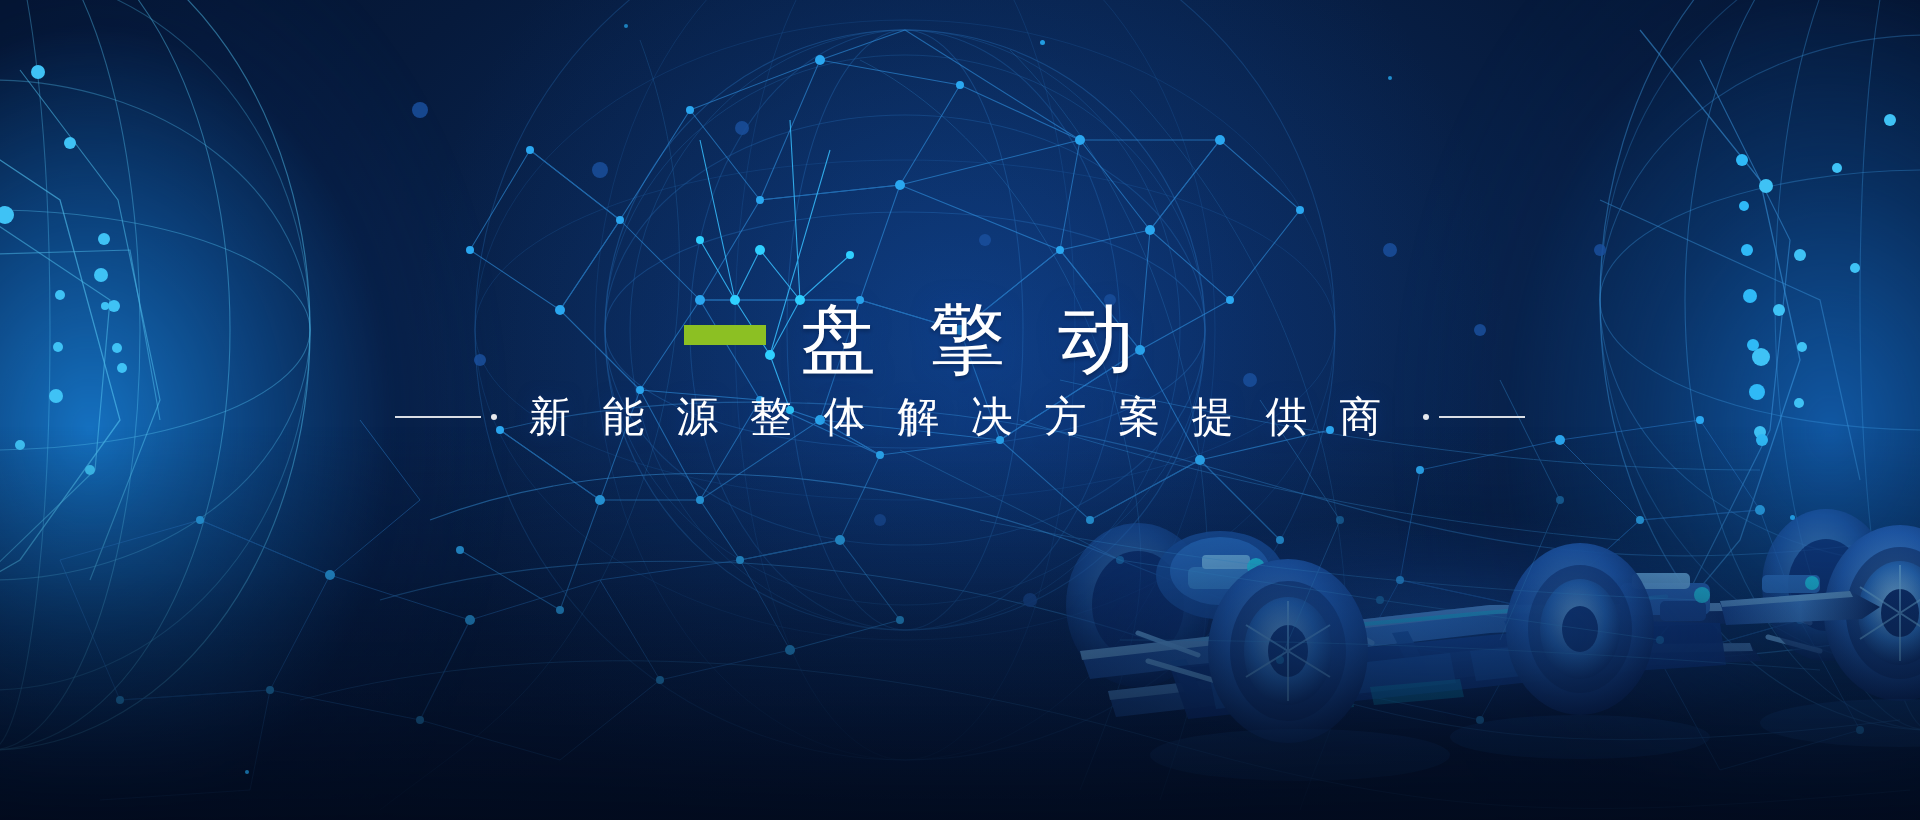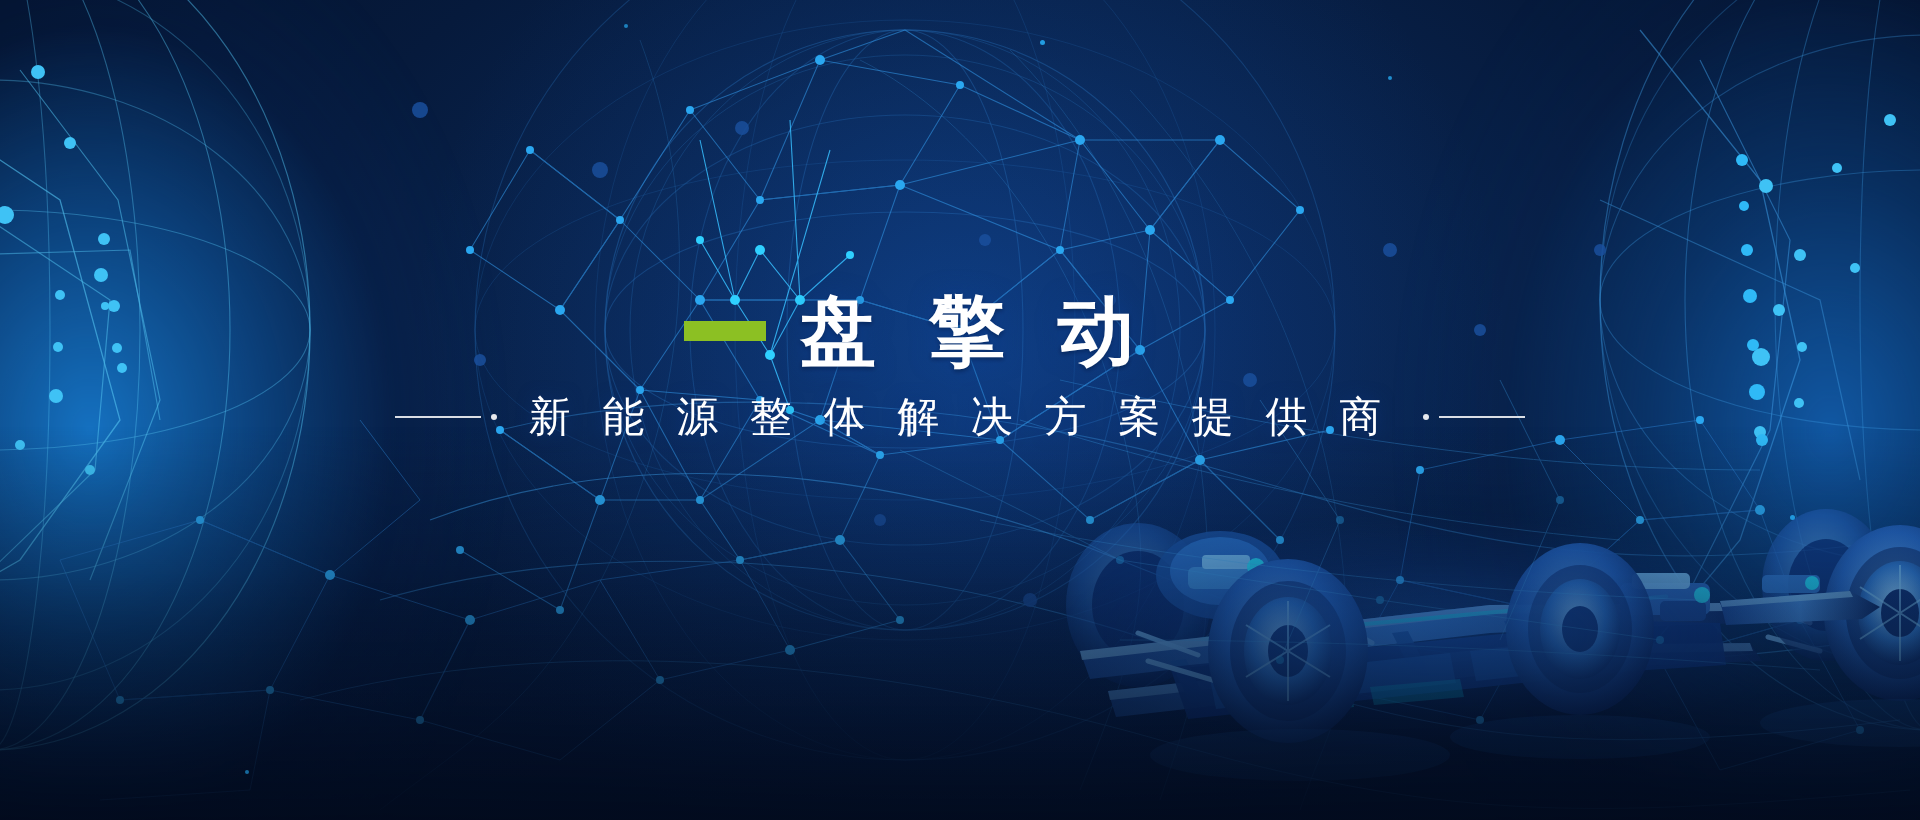--- a/index.html
+++ b/index.html
@@ -66,25 +66,26 @@
   }
   .hl-green{
     width:82px;height:20px;
     background:#8cc023;
     margin-right:34px;
     box-shadow:0 0 0 4px rgba(255,255,255,.0);
   }
   .hl-text{
     color:#ffffff;
     font-size:76px;
-    font-weight:700;
+    font-weight:400;
     letter-spacing:16px;
     line-height:1;
     white-space:pre;
     text-shadow:0 0 22px rgba(12,60,140,.75), 0 2px 4px rgba(4,18,44,.55);
+    margin-top:8px;
   }
   .hl-gap{display:inline-block;width:86px;}
 
   
   .subwrap{
     position:absolute;left:0;top:396px;width:1920px;
     display:flex;align-items:center;justify-content:center;gap:18px;
   }
   .rule{
     display:flex;align-items:center;gap:10px;

